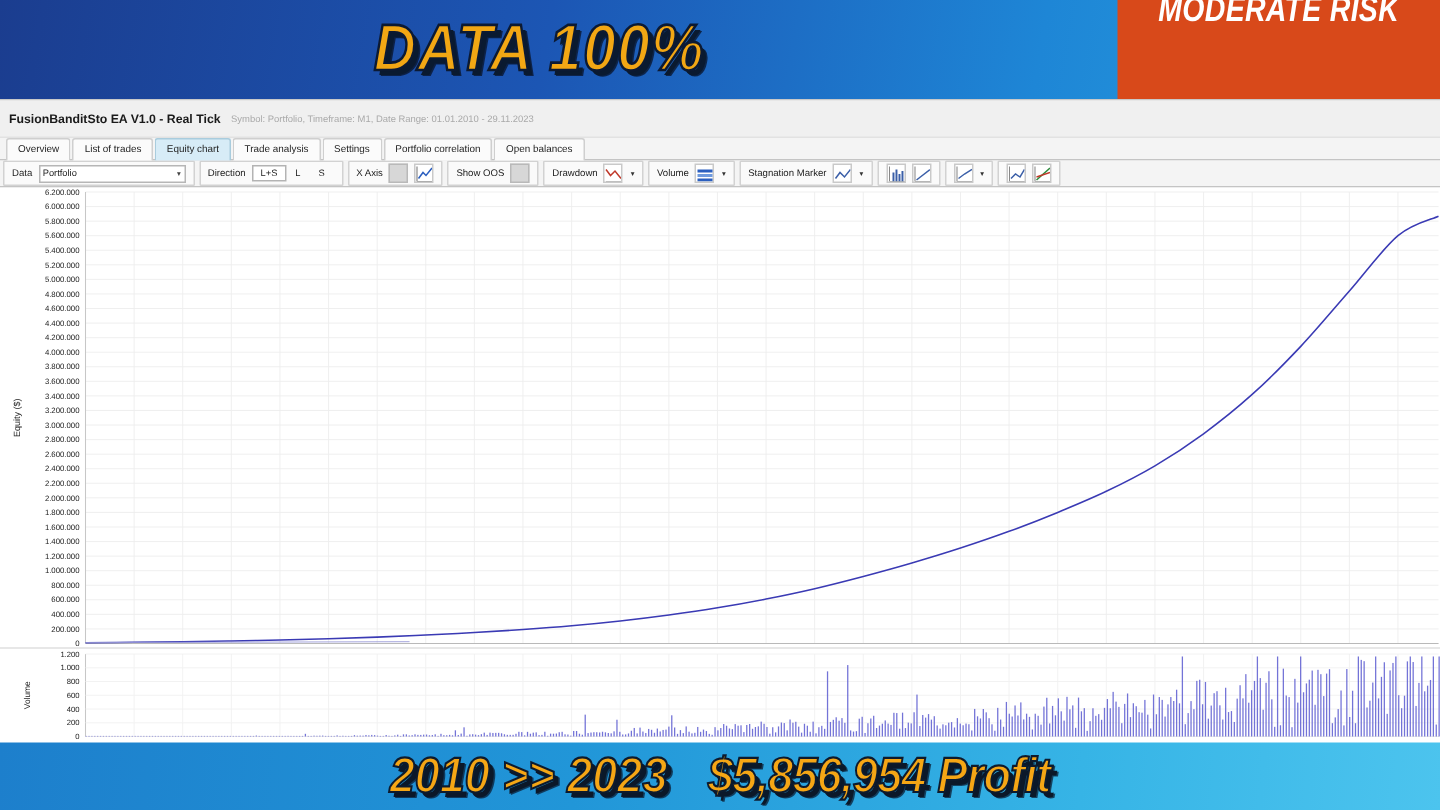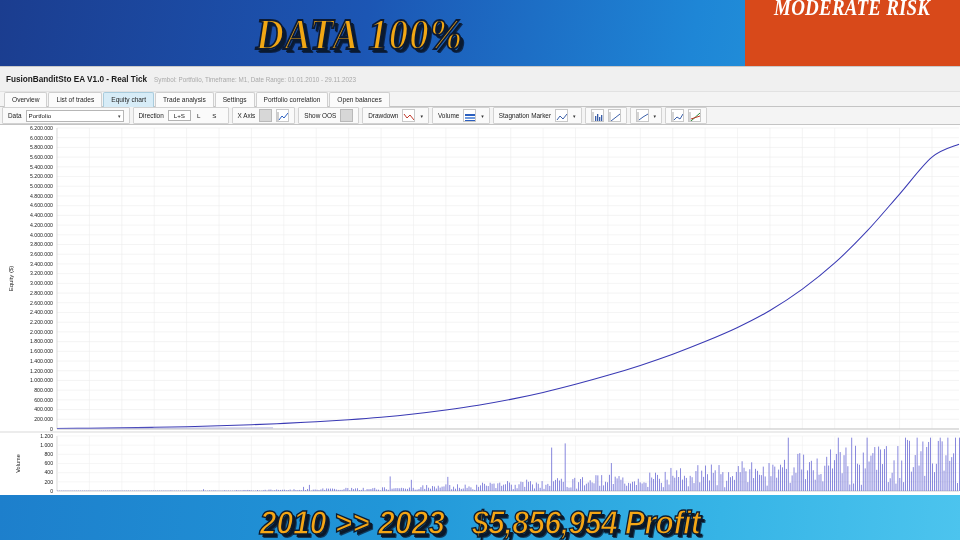--- a/index.html
+++ b/index.html
@@ -8,21 +8,20 @@
   body {
     font-family:"Liberation Sans", sans-serif;
     background:#ffffff;
     -webkit-font-smoothing:antialiased;
   }
 
   
   .top-banner {
     position:relative; width:960px; height:66px; display:flex;
     background:linear-gradient(100deg,#1b3d8f 0%,#1c56b4 38%,#1e86d6 72%,#2aa2e0 100%);
-    font-family:Liberation Serif, serif;
   }
   .top-banner-left {
     flex:1; position:relative; display:flex;
     align-items:center; justify-content:center;
   }
   .headline {
     font-size:39px; font-weight:bold; font-style:italic;
     letter-spacing:1px;
     color:#f2a714;
     -webkit-text-stroke:1.6px #0c1a33;
@@ -103,21 +102,21 @@
   }
 
   
   .chart-wrap { flex:1; background:#ffffff; position:relative; }
   svg.plot { display:block; }
 
   
   .bottom-banner {
     width:960px; height:45px;
     background:linear-gradient(95deg,#1d7fcc 0%,#2196d8 40%,#36b4e6 75%,#4cc4ee 100%);
-    display:flex; align-items:flex-end; justify-content:center; gap:27px;
+    display:flex; align-items:center; justify-content:center; gap:27px;
     position:relative;
   }
   .bb-text {
     font-size:30px; font-weight:bold; font-style:italic; color:#f5a615;
     -webkit-text-stroke:1.3px #0d1b2e;
     text-shadow:3px 3px 0 #0b1829, 4px 4px 0 rgba(8,18,38,.7);
     white-space:nowrap; transform:scaleY(1.1);
   }
   .bb-text.profit { letter-spacing:-.5px; }
 </style>

